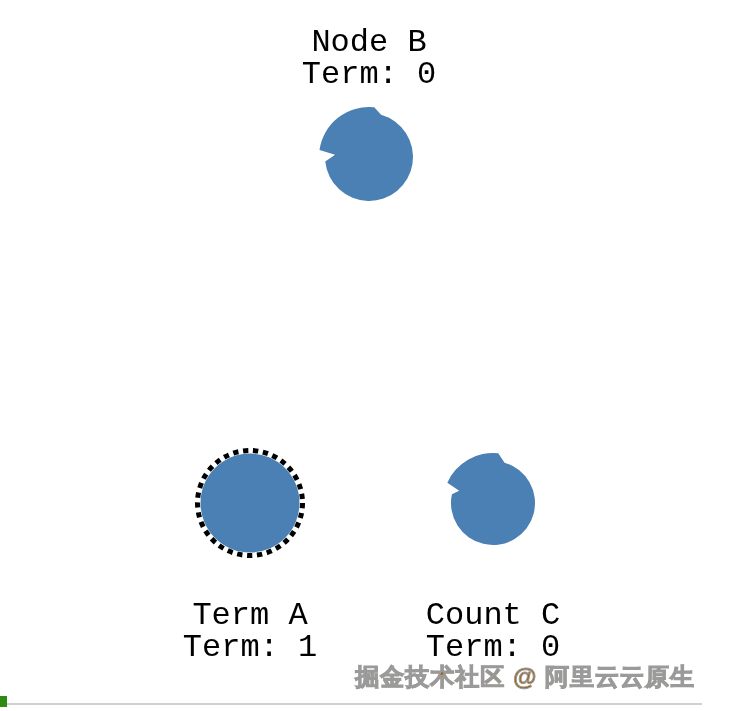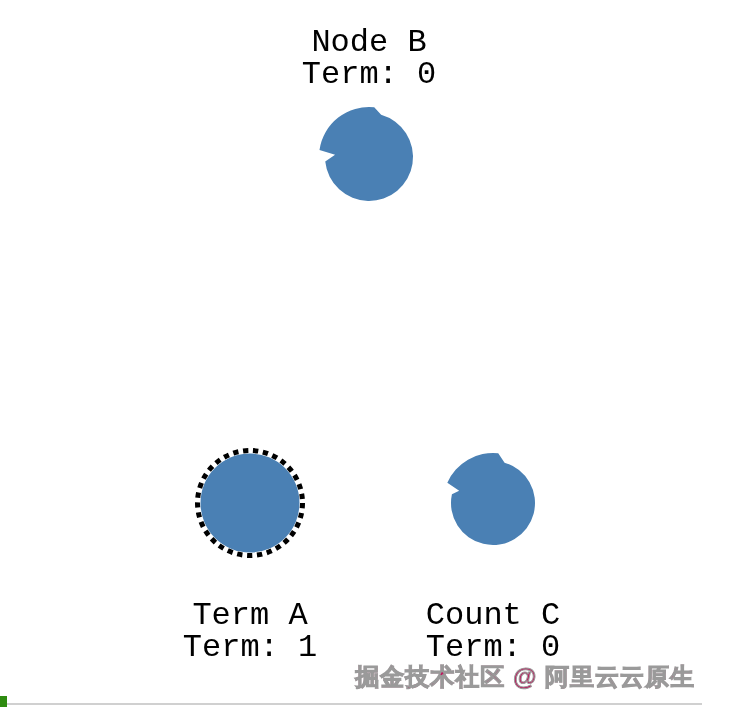--- a/index.html
+++ b/index.html
@@ -33,21 +33,21 @@
   .blob { fill: var(--node-fill); }
   .cand-ring { fill: none; stroke: var(--ring-color); stroke-width: 5; }
   .watermark {
     position: absolute;
     top: 662px;
     right: 7px;
     font-family: "Liberation Sans", "DejaVu Sans", sans-serif;
     font-size: 24px;
     font-weight: bold;
     line-height: 30px;
-    color: #be185d;
+    color: #a16207;
     -webkit-text-stroke: 1px #9a9a9a;
     text-shadow: 1px 1px 0 #ffffff;
     letter-spacing: 1px;
   }
   .bottom-line {
     position: absolute;
     left: 0; top: 703px;
     width: 750px; height: 2px;
     background: var(--bottom-line-color);
   }

